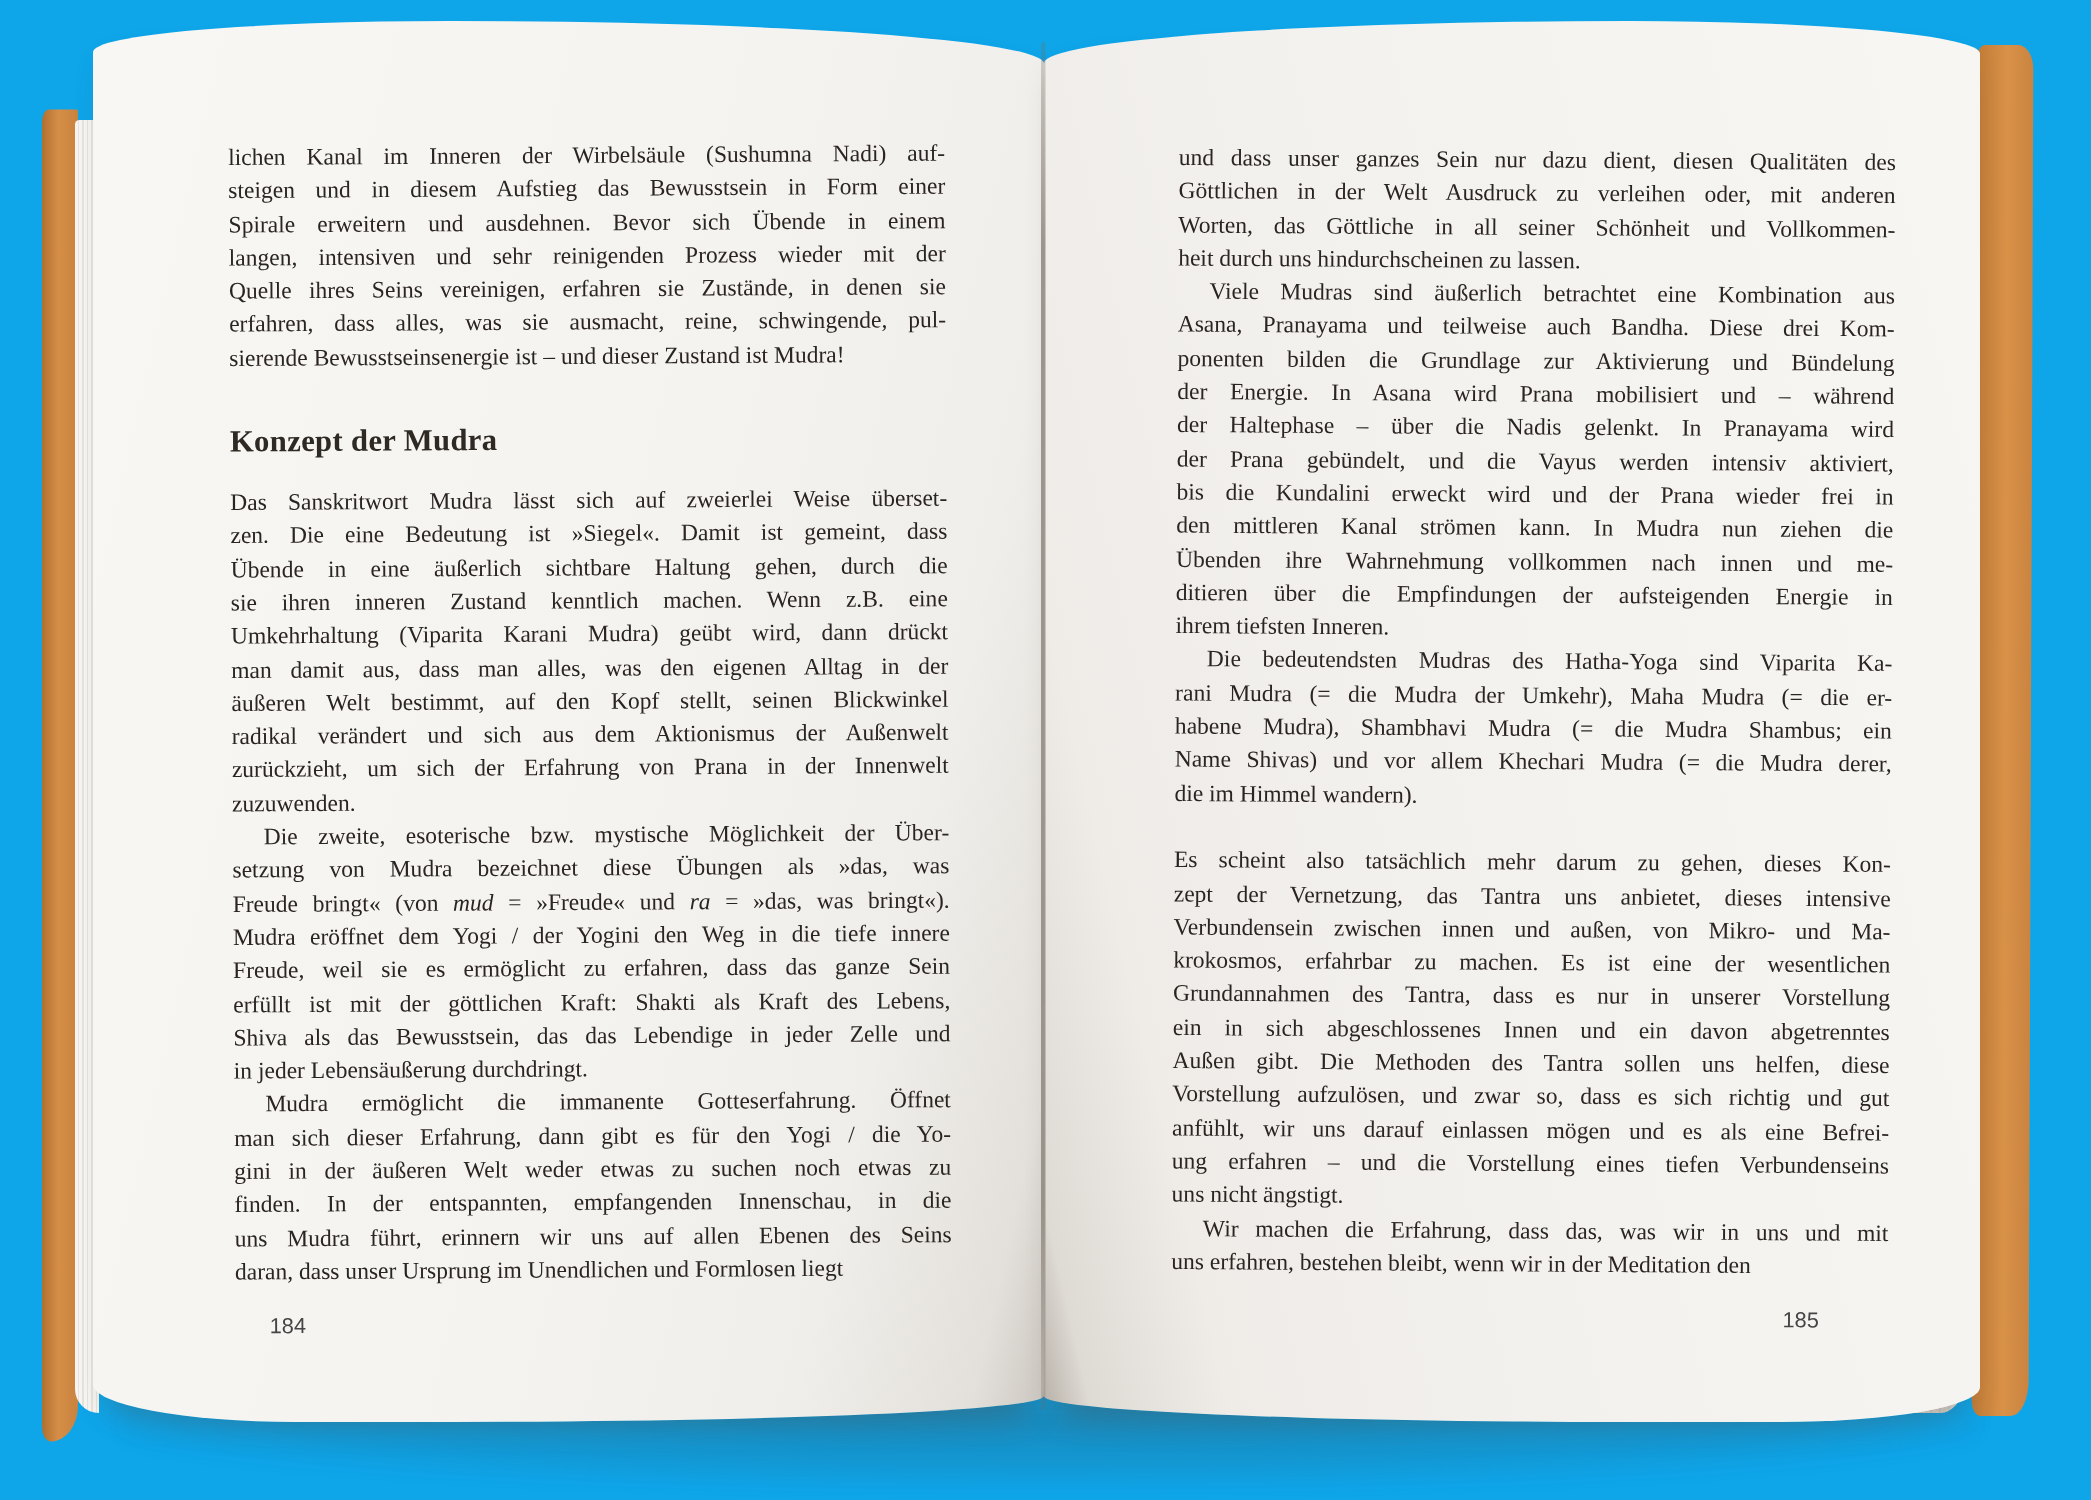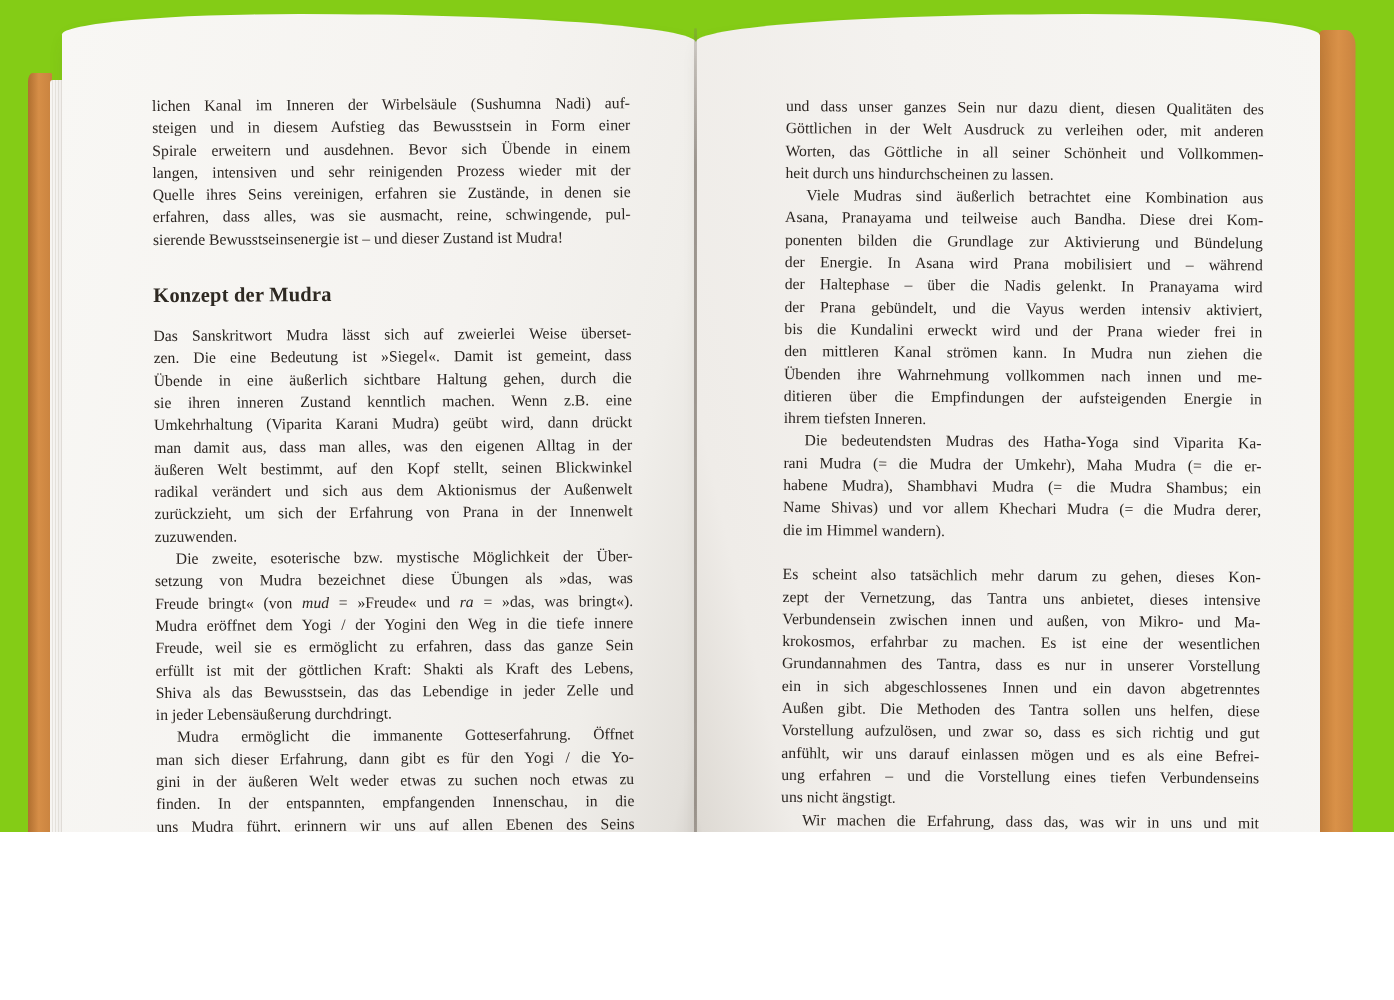--- a/index.html
+++ b/index.html
@@ -1,16 +1,16 @@
 <!DOCTYPE html>
 <html><head>
 <meta charset="utf-8">
 <style>
   html,body{margin:0;padding:0;background:#ffffff;}
-  .stage{position:relative;width:1394px;height:832px;background:#84cc16;overflow:hidden;
+  .stage{position:relative;width:1394px;height:1000px;background:#0ea5e9;overflow:hidden;
          font-family:"Liberation Serif", serif;}
 
   
   .shadow{position:absolute;left:80px;top:915px;width:1240px;height:75px;z-index:0;
           background:radial-gradient(ellipse at 50% 45%, rgba(60,55,50,.22), rgba(60,55,50,.10) 55%, transparent 75%);
           filter:blur(6px);}
 
   
   .cover{position:absolute;z-index:1;}
   .cover-left{left:28px;top:73px;width:24px;height:888px;

